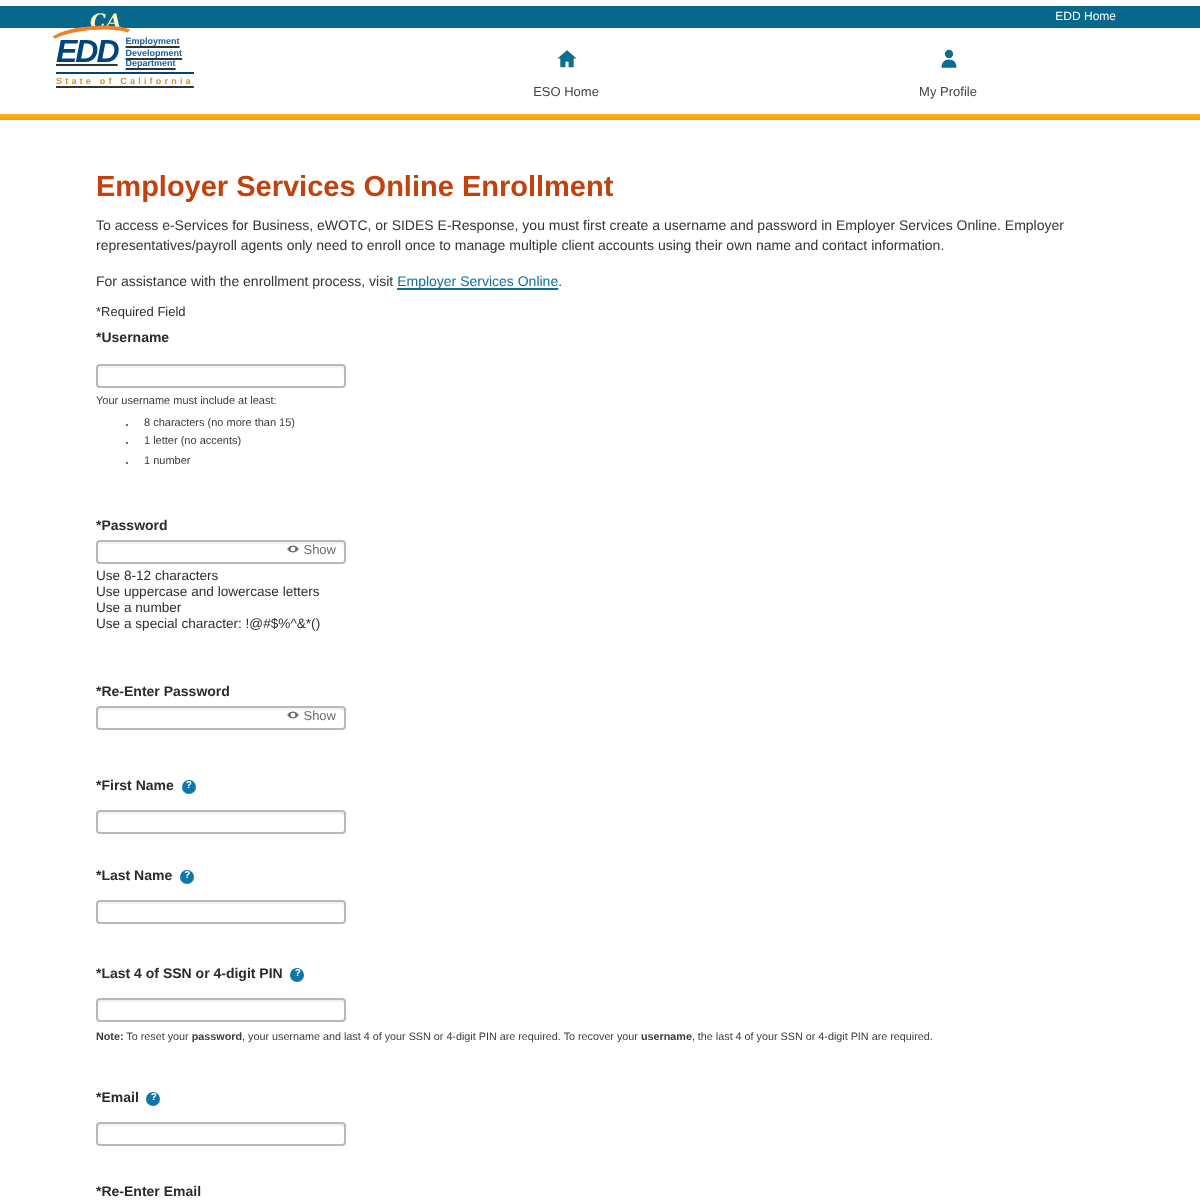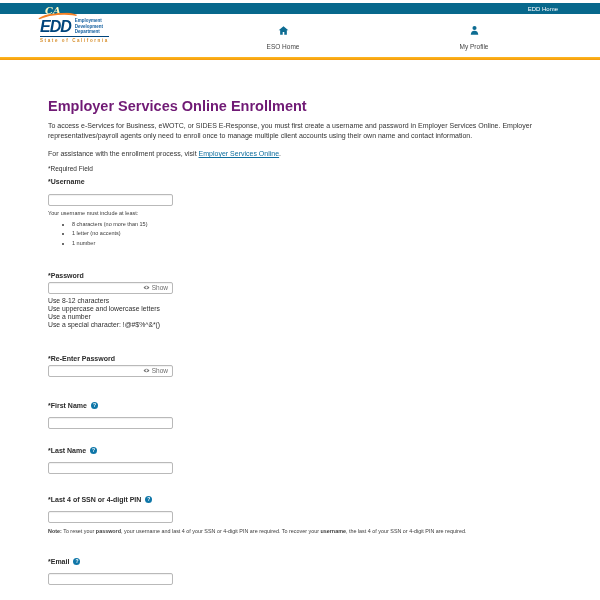--- a/index.html
+++ b/index.html
@@ -12,21 +12,21 @@
              font-family:"DejaVu Serif", serif; font-style:italic; font-weight:bold;
              color:#fef9c3; cursor:pointer; }
   .ca-logo .ca { font-size:10px; }
   .ca-logo .gov { display:block; font-size:4px; margin-top:-2px; margin-left:7px;
                   letter-spacing:.3px; }
   .topbar-link { position:absolute; right:42px; top:2.5px; color:#fff; font-size:6px;
                  cursor:pointer; }
 
   
   .header { position:relative; height:43px; background:#fff; }
-  .edd-logo { position:absolute; left:40px; top:4px; cursor:pointer; }
+  .edd-logo { position:absolute; left:28px; top:4px; cursor:pointer;text-decoration:underline; }
   .edd-top { display:flex; align-items:flex-end; position:relative; }
   .edd-swoosh { position:absolute; left:-5px; top:-5px; width:46px; height:15px;
                 border:2px solid transparent; border-top:2.5px solid #f58025;
                 border-radius:50%; transform:rotate(-5deg); }
   .edd-acronym { font-size:16px; font-weight:bold; font-style:italic;
                  color:#00457c; letter-spacing:-1px; line-height:1; }
   .edd-lines { margin-left:4px; color:#1460a0; font-weight:bold; font-size:4.5px;
                line-height:1.25; }
   .edd-tagline { margin-top:1.5px; border-top:1.5px solid #00457c; padding-top:1px;
                  color:#d78e2a; font-weight:bold; font-size:4.5px; letter-spacing:1.6px; }
@@ -34,21 +34,21 @@
   .nav-item { position:absolute; top:8px; width:64px; text-align:center; cursor:pointer; }
   .nav-item svg { width:11px; height:11px; fill:#0d6c92; }
   .nav-label { margin-top:3px; font-size:6.5px; color:#444; }
   #nav-home { left:251px; }
   #nav-profile { left:442px; }
 
   .gold-line { height:3px; background:linear-gradient(#fdb81e,#f59a0c); }
 
   
   .content { padding:0 48px; }
-  h1 { margin-top:38px; font-size:14.5px; line-height:17px; font-weight:bold; color:#701a75; }
+  h1 { margin-top:26px; font-size:14.5px; line-height:17px; font-weight:bold; color:#c2410c; }
   .intro { margin-top:6px; font-size:7px; line-height:10px; color:#333; }
   .assist { margin-top:8px; font-size:7px; line-height:10px; }
   .assist a { color:#0e6e9e; text-decoration:underline; cursor:pointer; }
   .required { margin-top:6px; font-size:6.5px; color:#2d2d2d; }
 
   .field { margin-top:0; }
   .field-label { display:flex; align-items:center; gap:4px; font-size:7px;
                  font-weight:bold; color:#2b2b2b; margin-bottom:3px; }
   .help { display:inline-flex; align-items:center; justify-content:center;
           width:7px; height:7px; border-radius:50%; background:#0e76a8;

